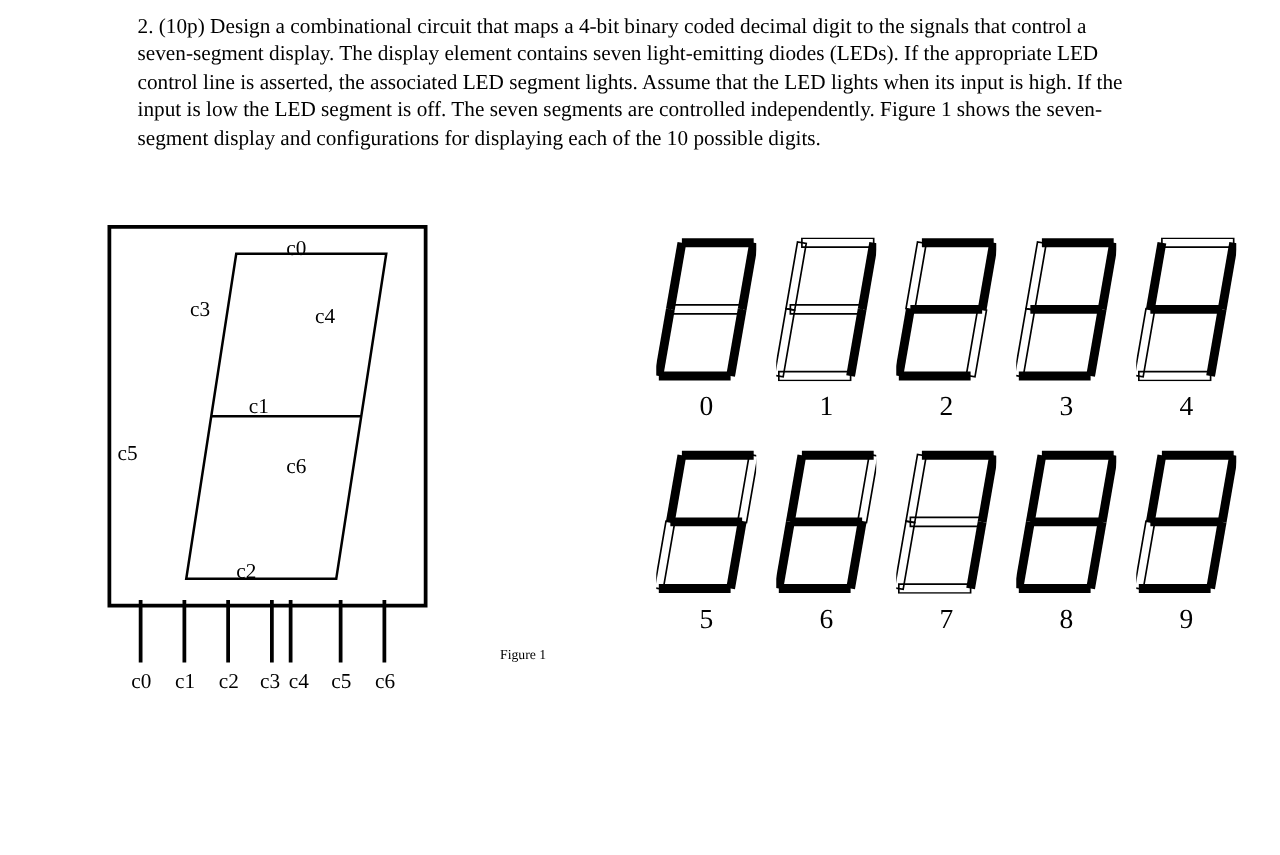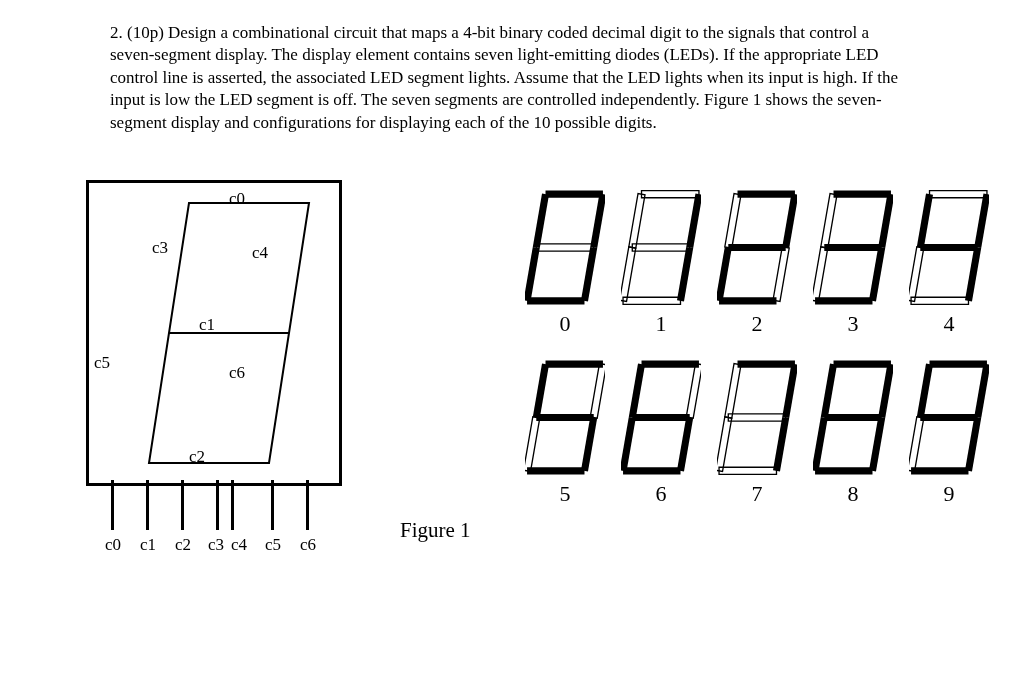--- a/index.html
+++ b/index.html
@@ -12,21 +12,20 @@
     height: 684px;
     position: relative;
   }
   .problem-text {
     position: absolute;
     top: 10px;
     left: 110px;
     width: 800px;
     font-size: 17px;
     line-height: 1.32;
-    margin-top: 12px;
   }
   .figure-area {
     position: absolute;
     top: 180px;
     left: 40px;
     width: 960px;
     height: 480px;
   }
   
   .module {
@@ -75,21 +74,21 @@
   .pin-label {
     position: absolute;
     top: 55px;
     font-size: 17px;
     transform: translateX(-50%);
   }
   .figure-caption {
     position: absolute;
     left: 360px;
     top: 338px;
-    font-size: 21px;
+    font-size: 11px;
     text-align: right;
   }
   
   .digits {
     position: absolute;
     left: 480px;
     top: 10px;
   }
   .digit-cell {
     position: absolute;

